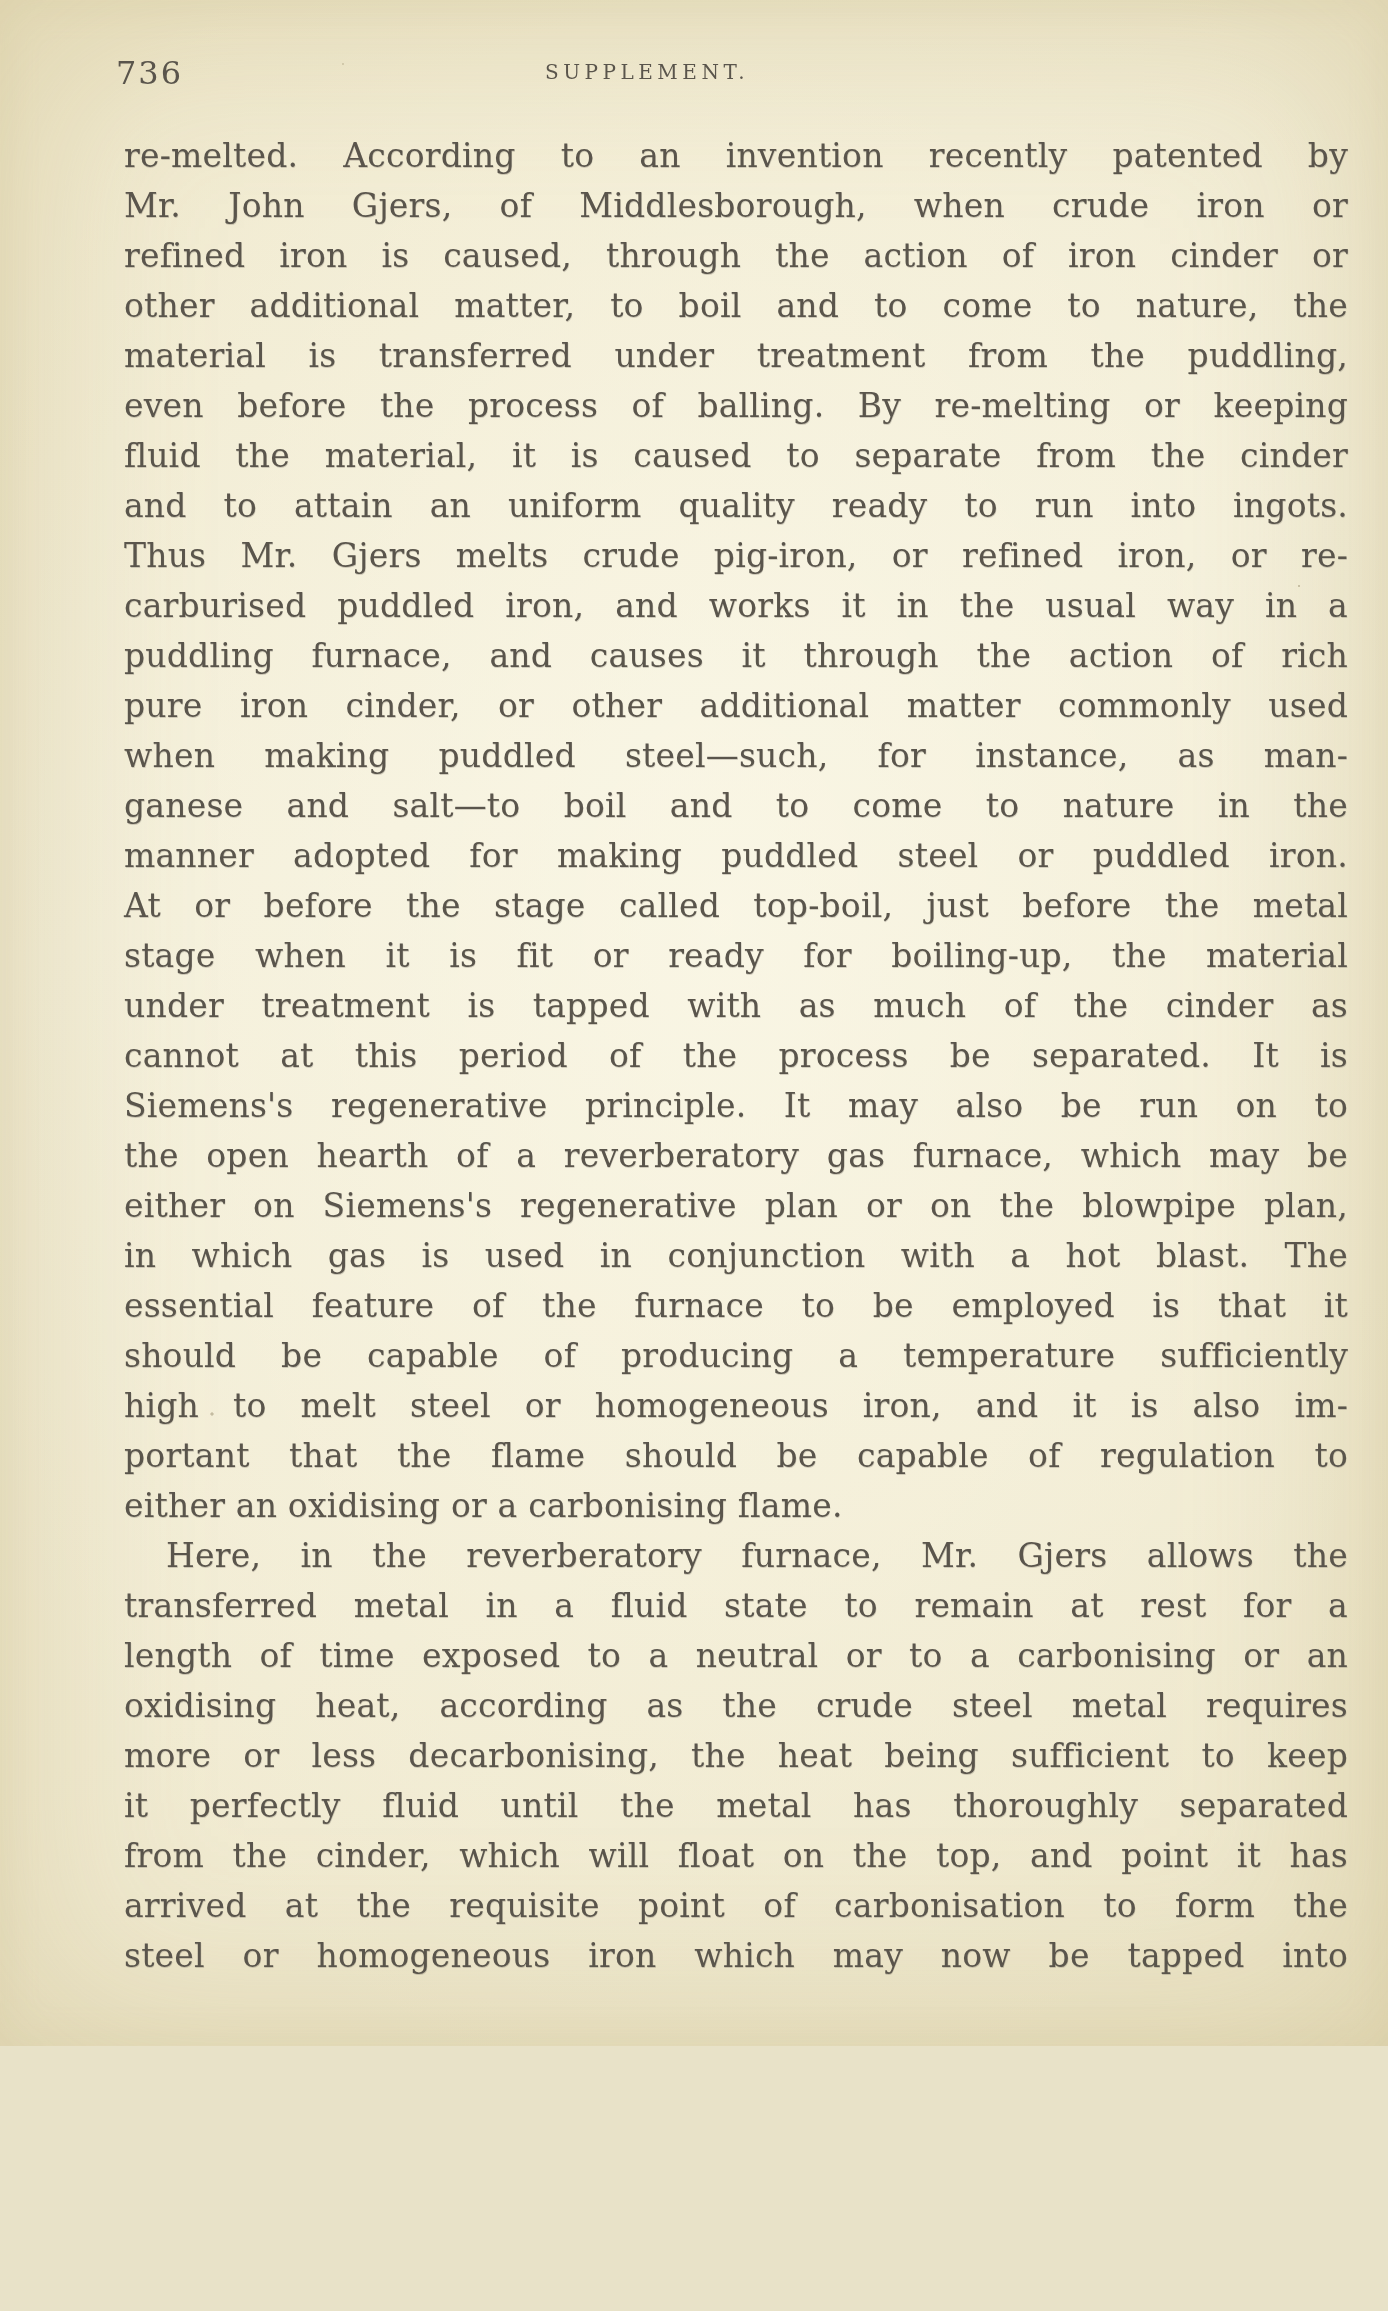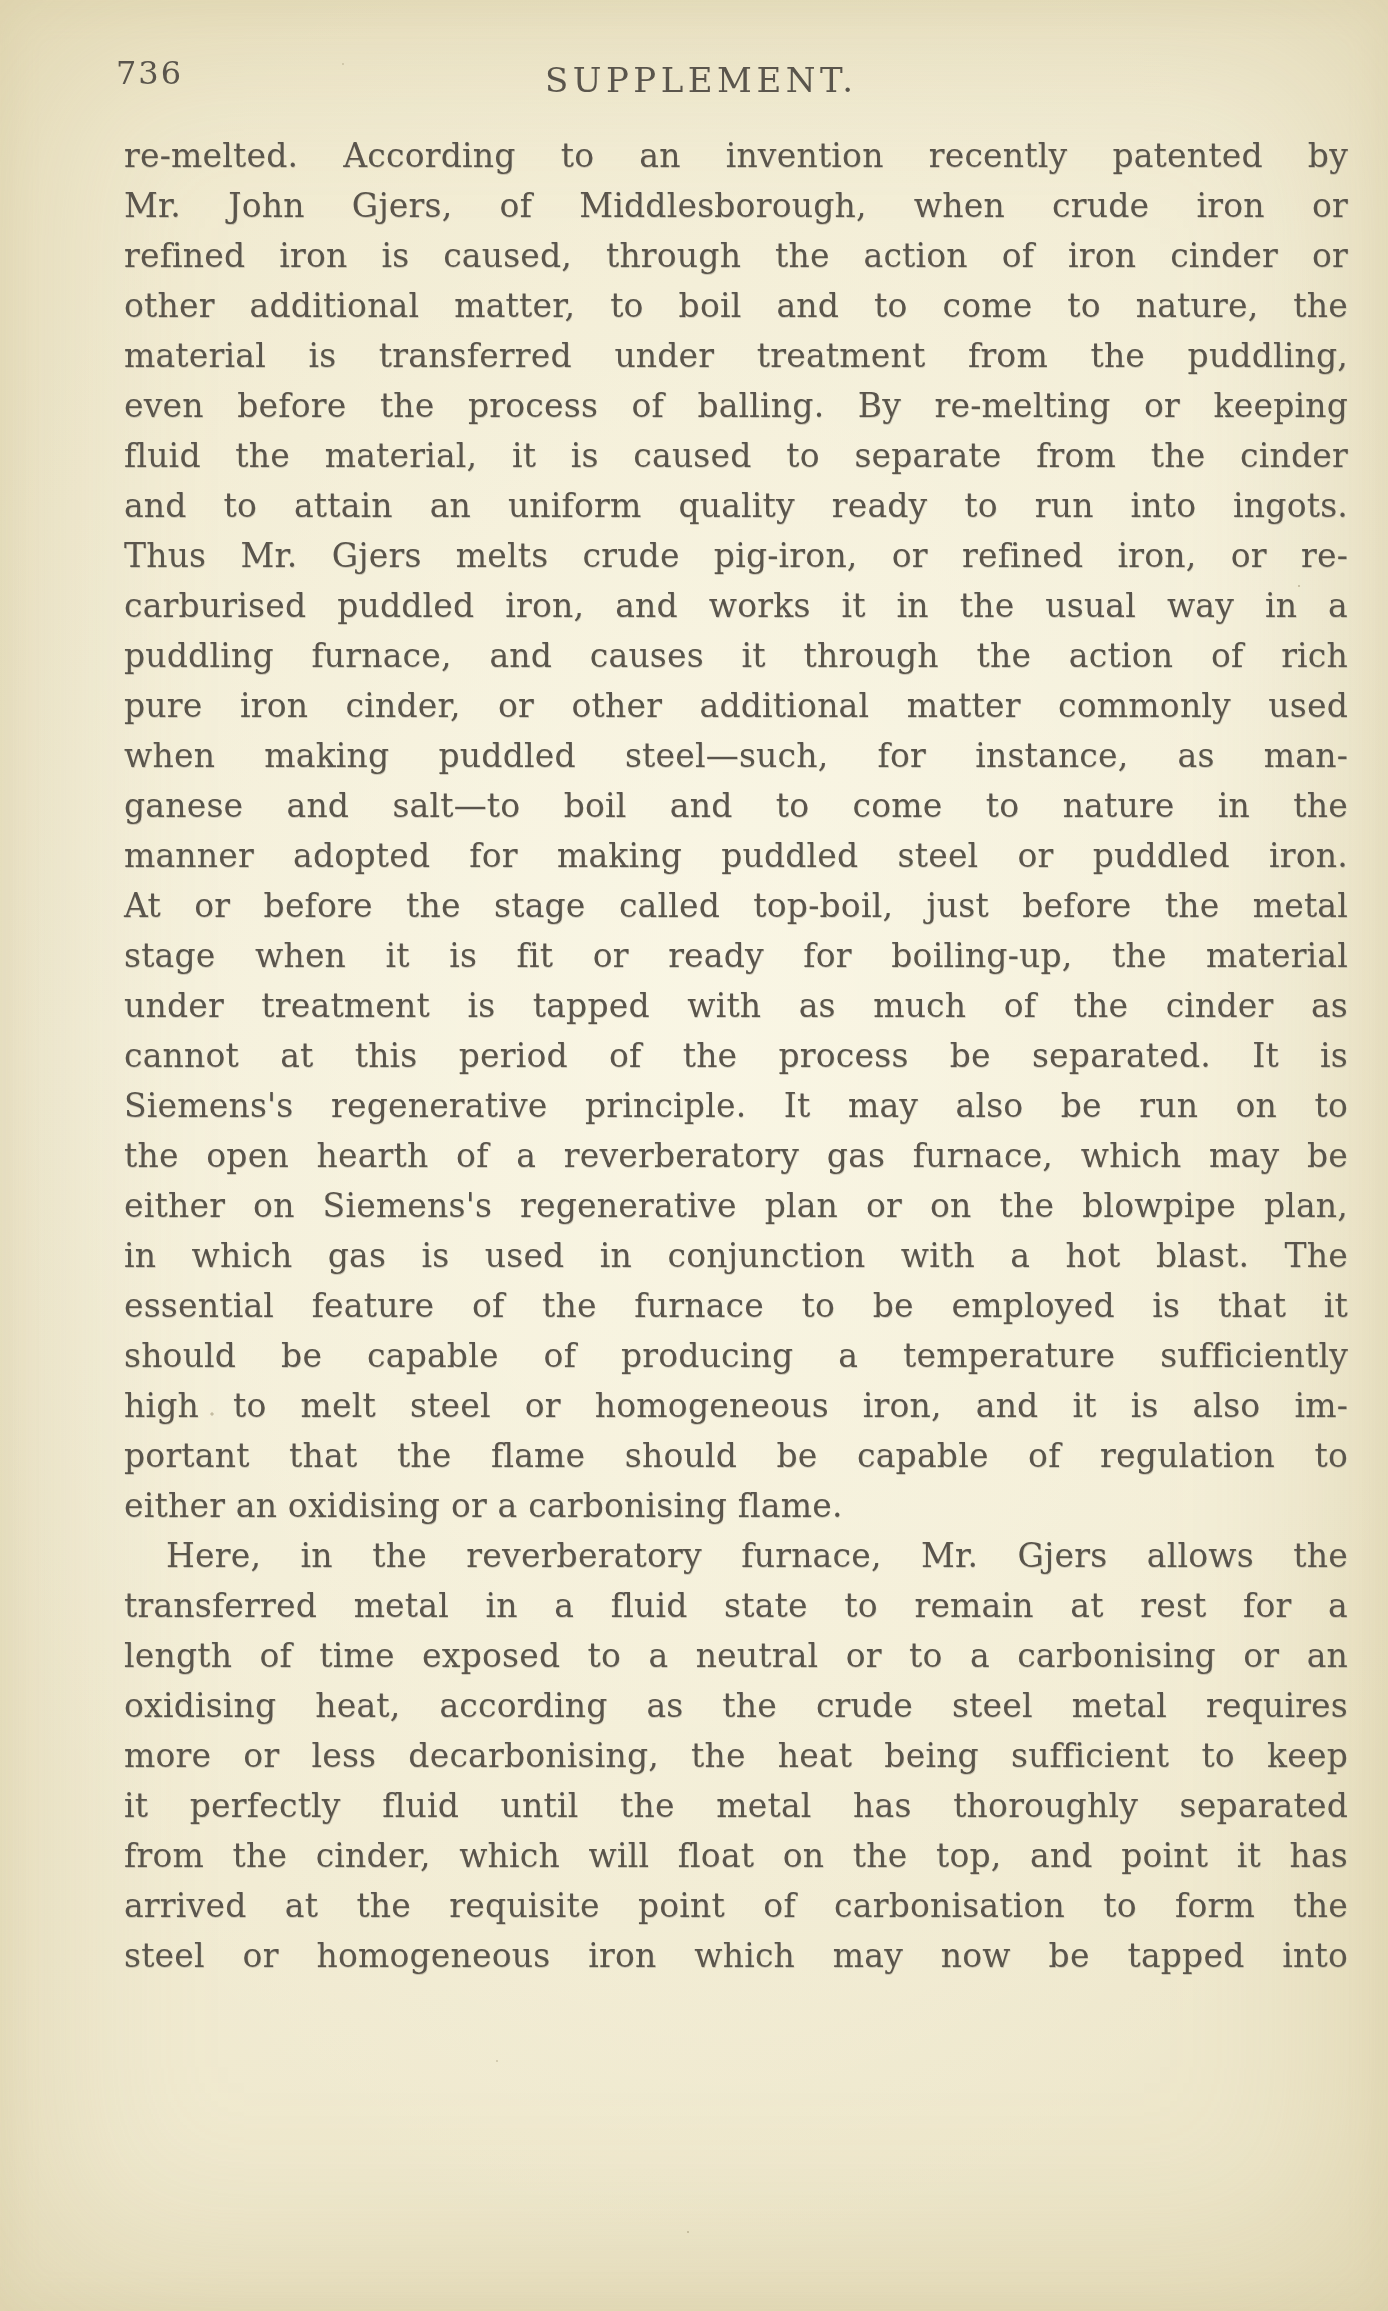--- a/index.html
+++ b/index.html
@@ -7,21 +7,21 @@
     padding: 0;
     background: #e8e2c8;
   }
   :root {
     --paper: #f2ecd4;
     --ink: #5a554c;
   }
   .page {
     position: relative;
     width: 1388px;
-    height: 2311px;
+    height: 2046px;
     margin: 0 auto;
     background:
       radial-gradient(ellipse 1200px 1800px at 52% 45%, rgba(255,253,240,0.55), rgba(255,253,240,0) 70%),
       linear-gradient(160deg, #efe8cc 0%, #f3eed8 38%, #f1ebd2 70%, #ece5c8 100%);
     background-color: var(--paper);
     box-shadow:
       inset 0 0 170px 40px rgba(188,168,112,0.28),
       inset 0 0 36px 8px rgba(188,168,112,0.10);
     overflow: hidden;
     font-family: "DejaVu Serif", "Liberation Serif", serif;
@@ -45,21 +45,21 @@
     position: absolute;
     left: 116px;
     top: 54px;
     font-size: 32px;
     letter-spacing: 2px;
   }
   .running-title {
     position: absolute;
     left: 545px;
     top: 60px;
-    font-size: 34px;
+    font-size: 20px;
     letter-spacing: 4.5px;
   }
   .text-block {
     position: absolute;
     left: 124px;
     top: 131px;
     width: 1224px;
   }
   .para { margin: 0; }
   .line {

